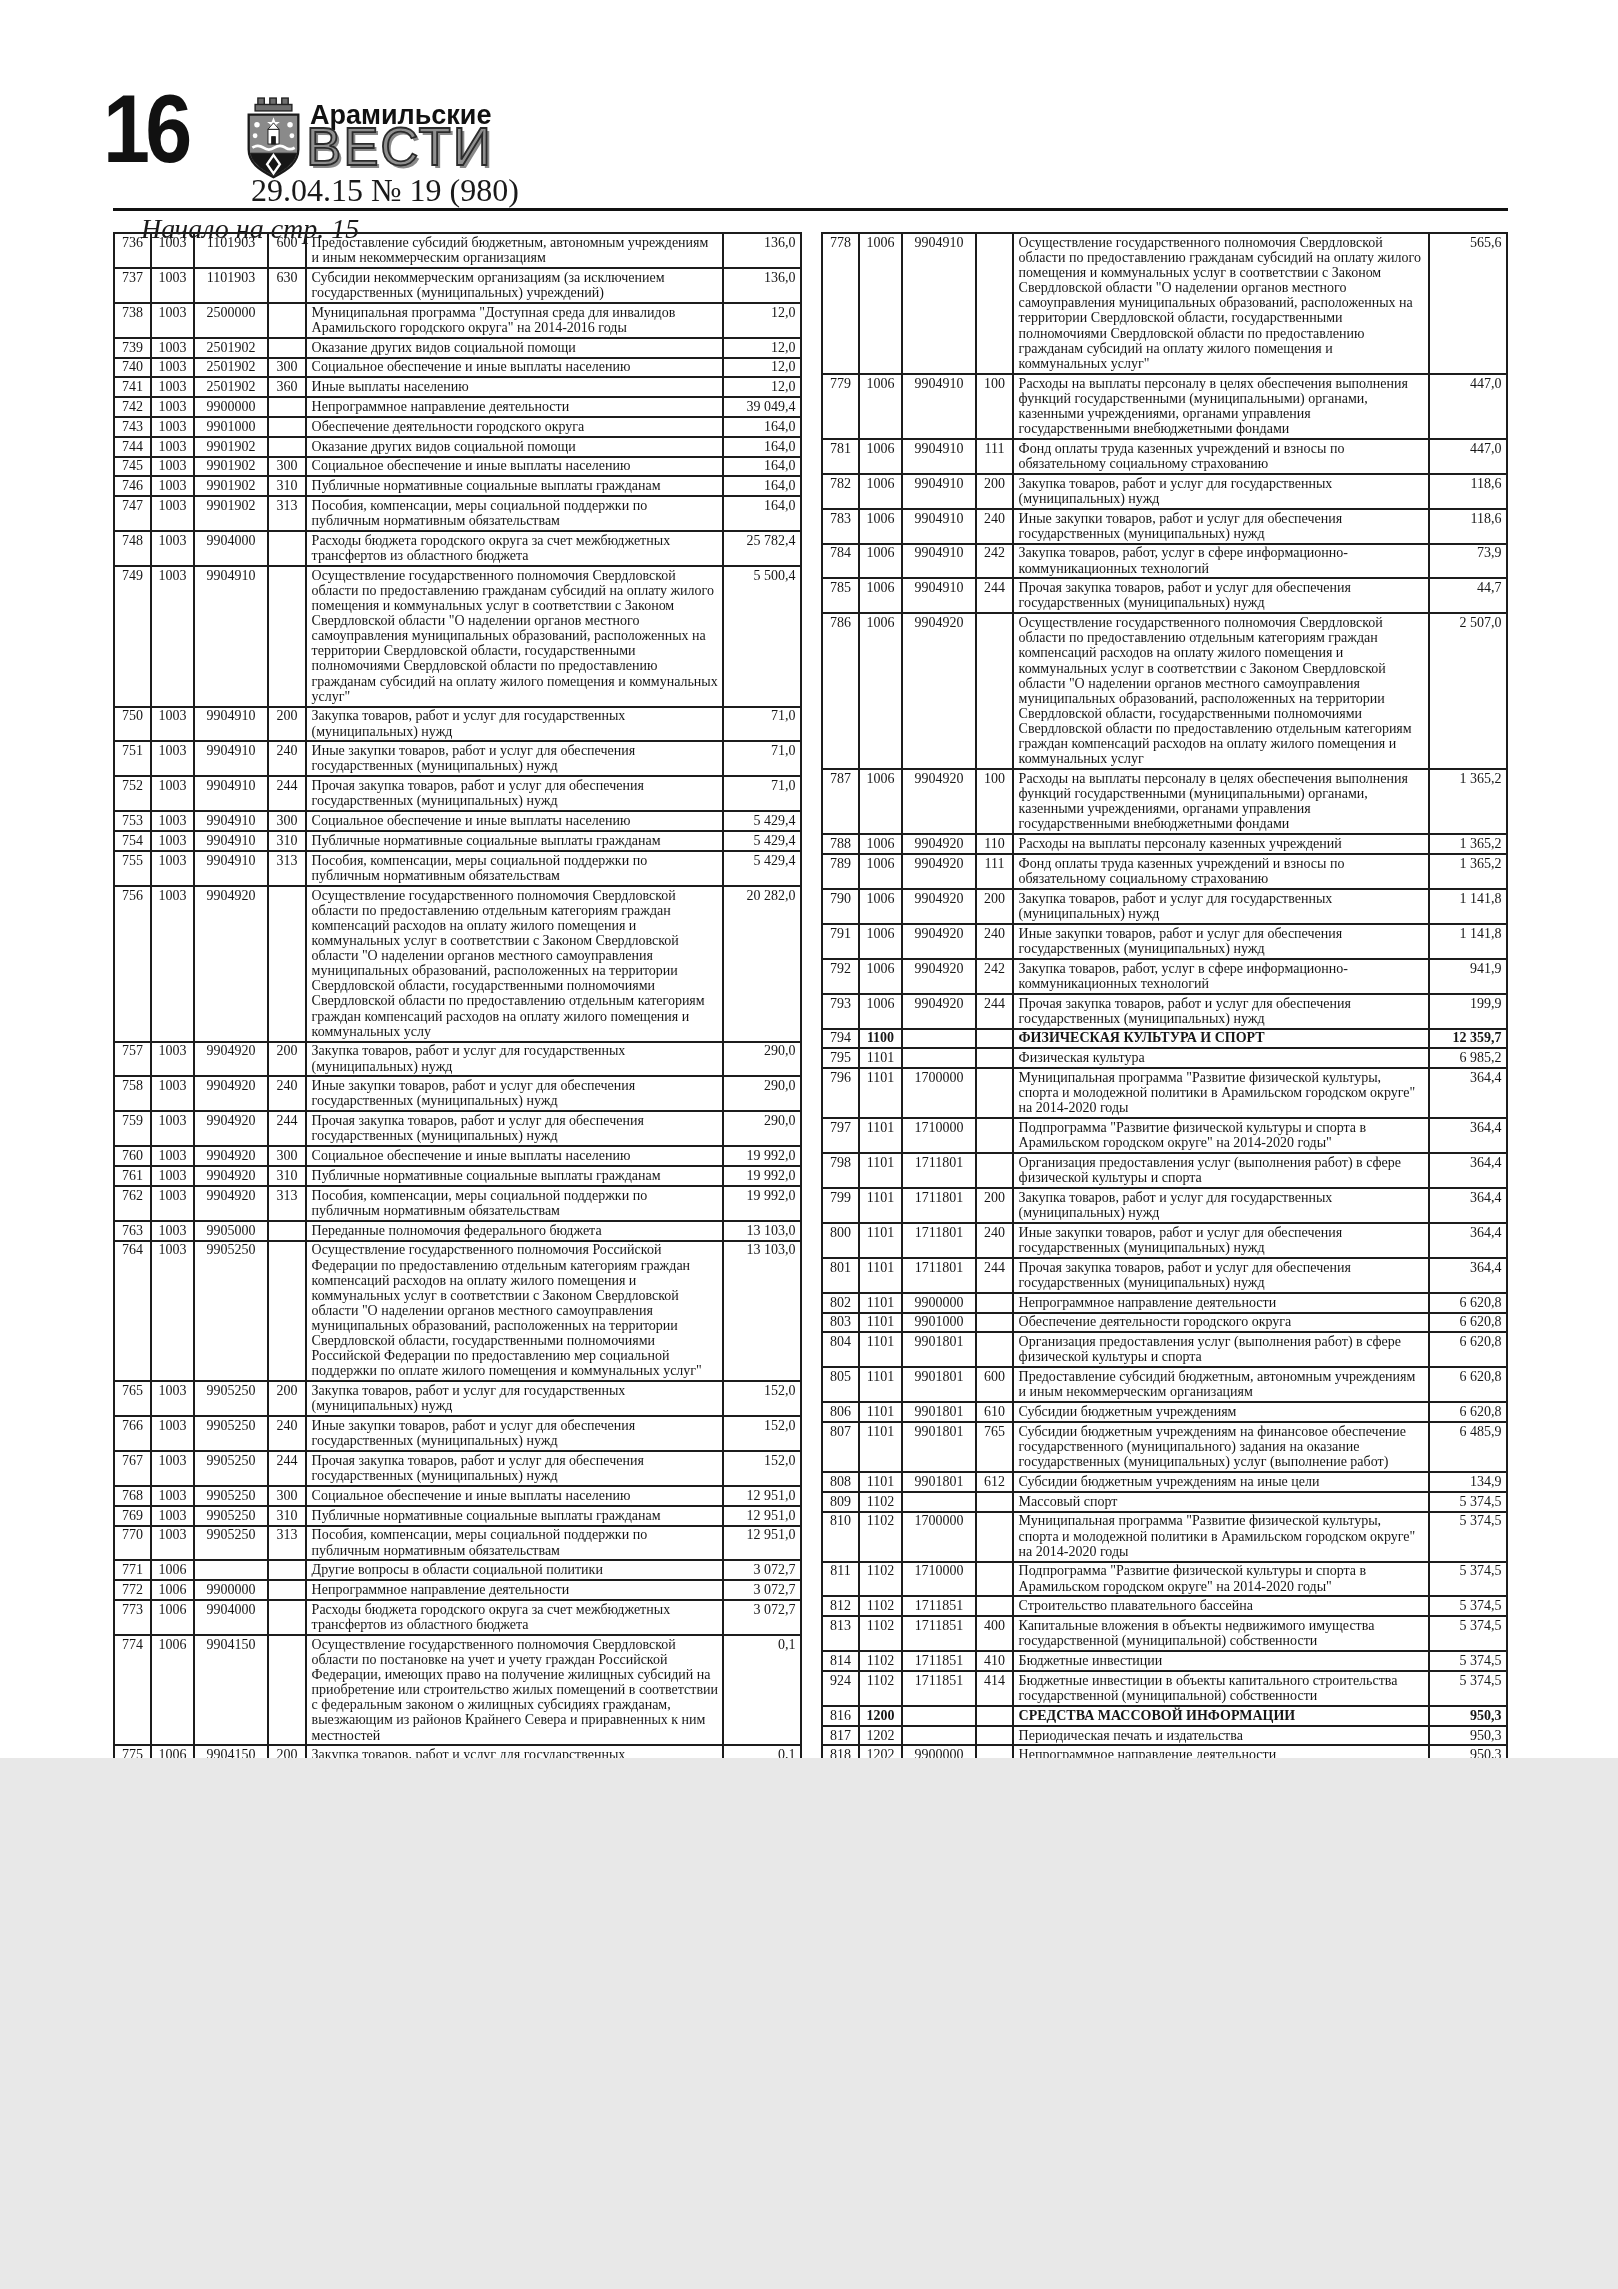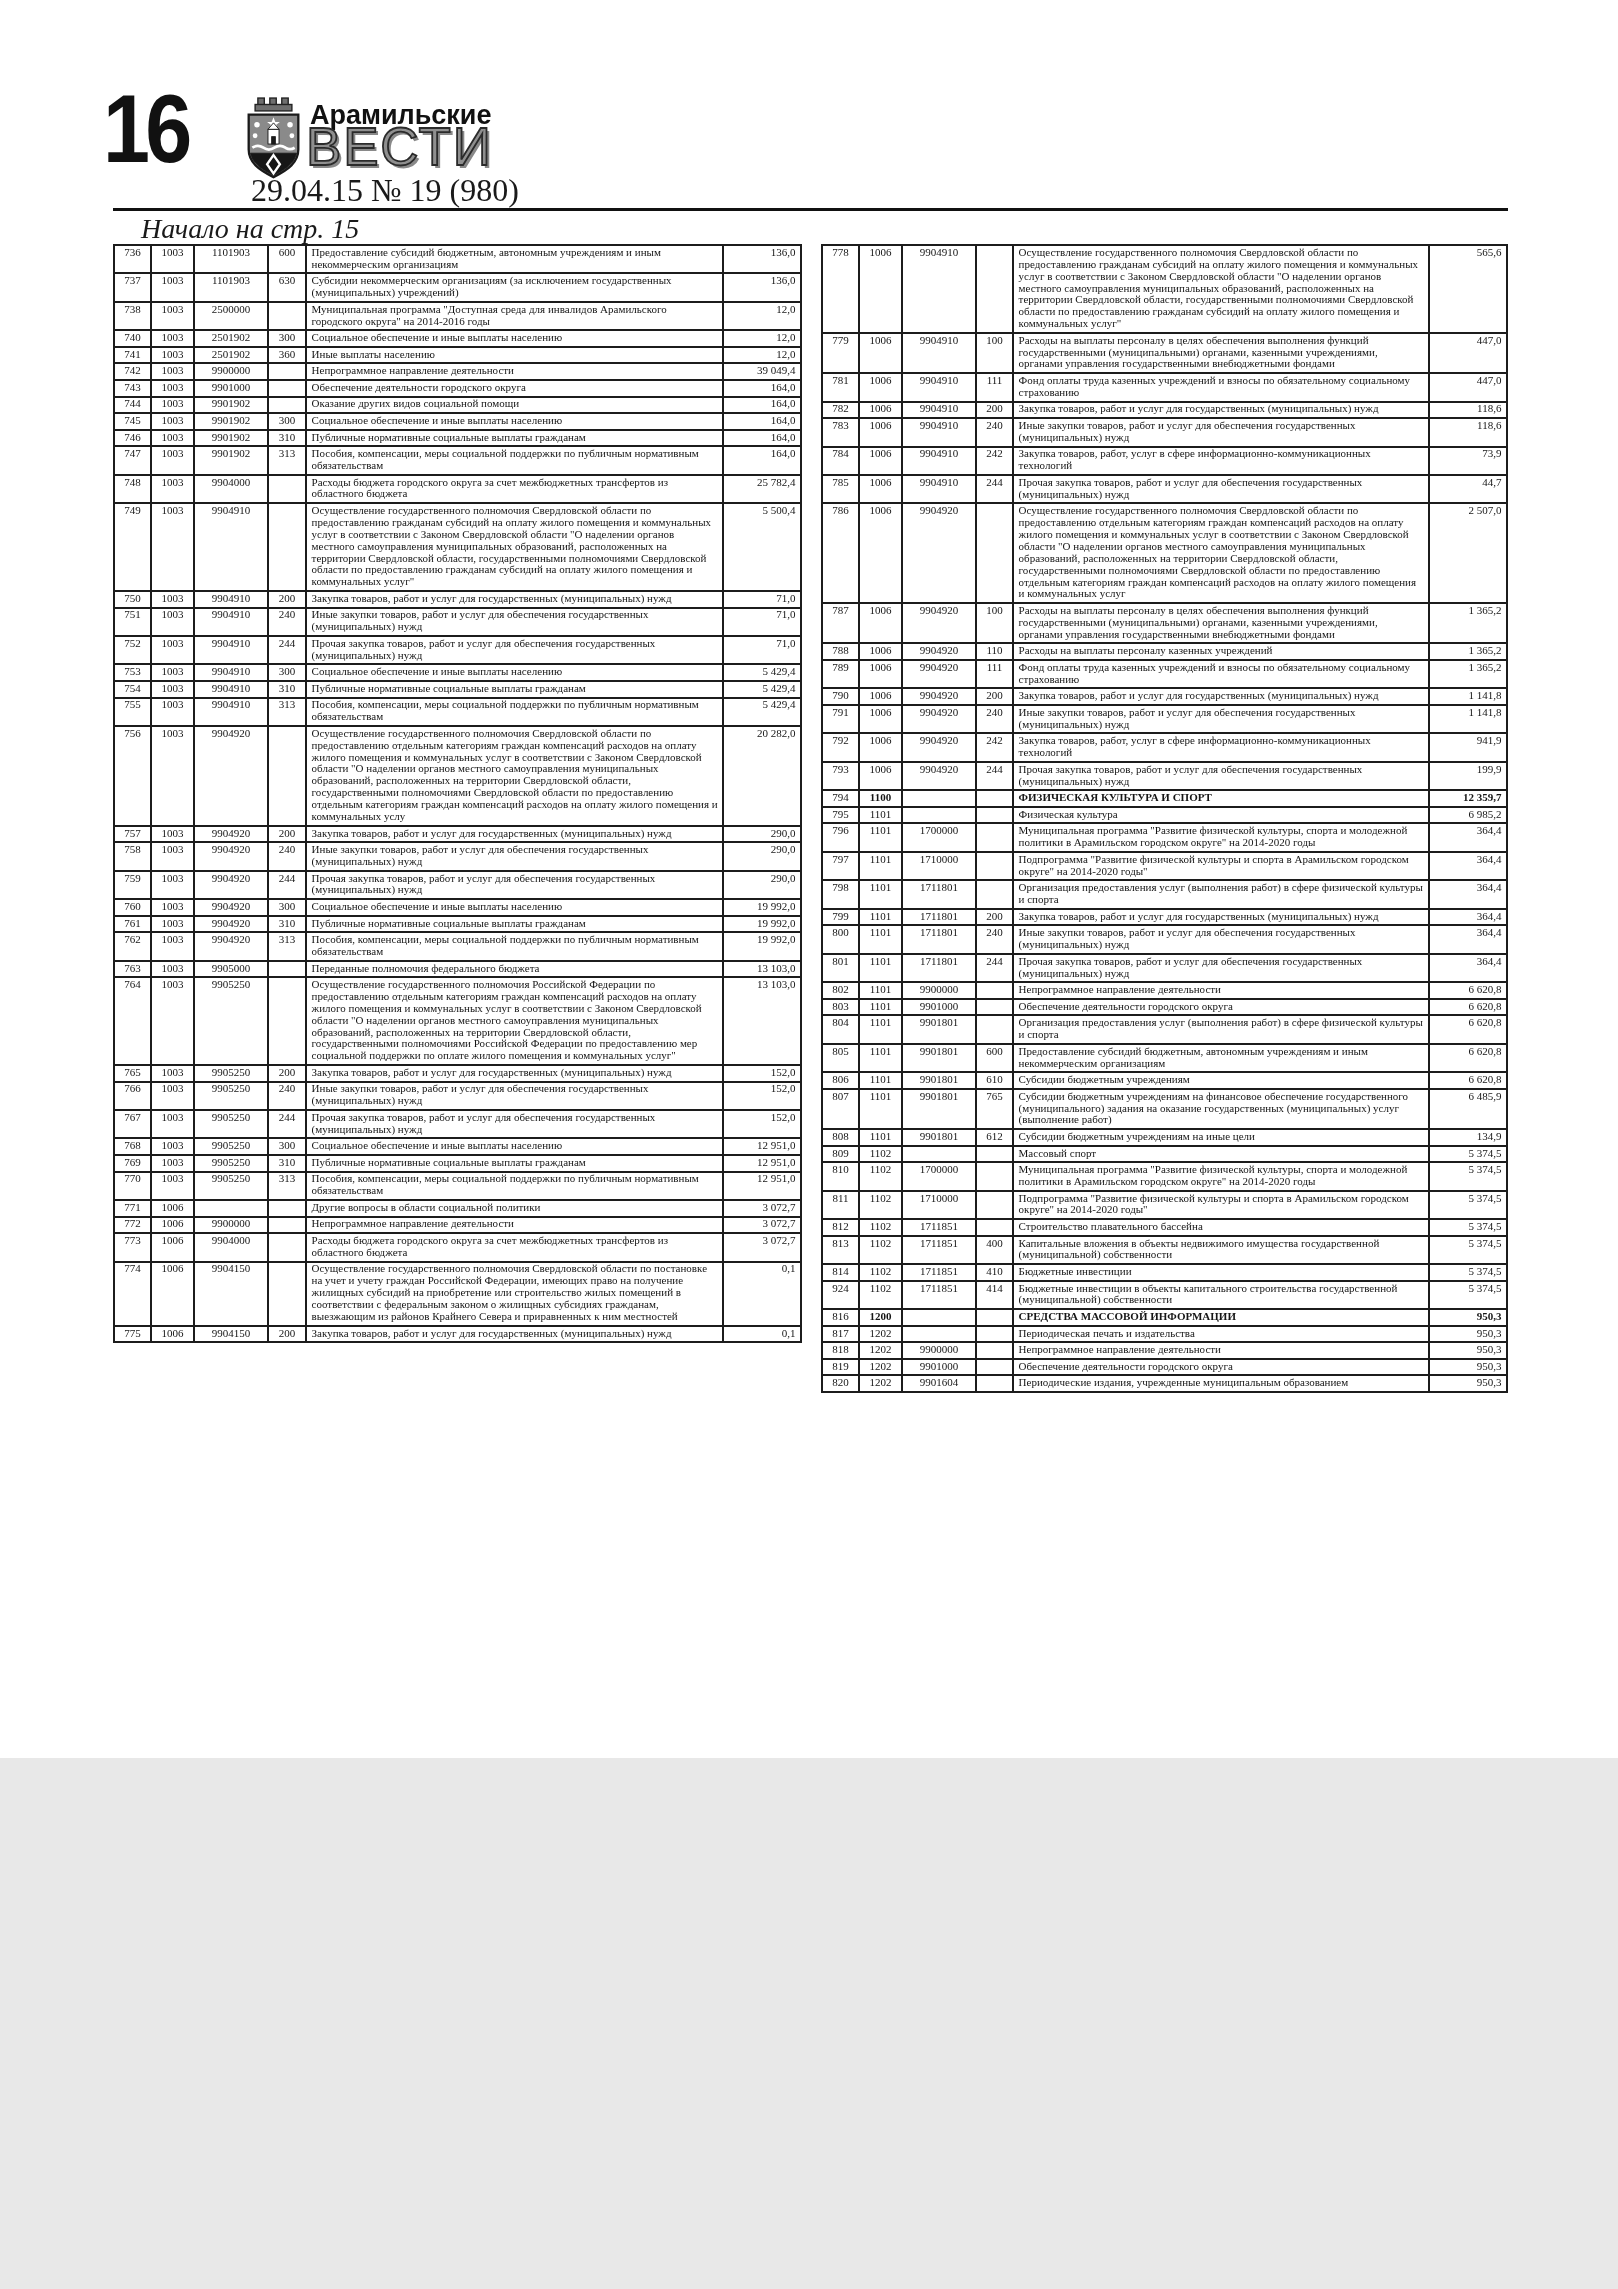--- a/index.html
+++ b/index.html
@@ -12,22 +12,22 @@
   .coat{position:absolute;left:245px;top:96px;width:57px;height:85px;}
   .mast-top{position:absolute;left:310px;top:100px;font-family:"Liberation Sans","DejaVu Sans",sans-serif;
             font-weight:700;font-size:27px;color:#111;white-space:nowrap;}
   .mast-main{position:absolute;left:306px;top:120px;font-family:"Liberation Sans","DejaVu Sans",sans-serif;
              font-weight:400;font-size:53px;line-height:1;color:#8f8f8f;letter-spacing:1.8px;
              -webkit-text-stroke:1.8px #2b2b2b;text-shadow:2.8px 2.8px 0 rgba(40,40,40,.55);white-space:nowrap;}
   .issue{position:absolute;left:251px;top:172px;font-size:32px;white-space:nowrap;}
   .rule{position:absolute;left:113px;top:208px;width:1395px;height:2.8px;background:#111;}
   .note{position:absolute;left:114px;top:213px;font-size:28px;font-style:italic;margin-left:27px;}
   
-  table.budget{position:absolute;top:244px;border-collapse:collapse;table-layout:fixed;
-               font-size:11px;line-height:1.08;color:#161616;}
+  table.budget{position:absolute;top:232px;border-collapse:collapse;table-layout:fixed;
+               font-size:14px;line-height:1.08;color:#161616;}
   #t-left{left:113px;width:688px;}
   #t-right{left:821px;width:686px;}
   table.budget td{border:2.8px solid #1c1c1c;vertical-align:top;padding:0.9px 1.8px;overflow:hidden;}
   table.budget td:nth-child(1),
   table.budget td:nth-child(2),
   table.budget td:nth-child(3),
   table.budget td:nth-child(4){text-align:center;padding:0.9px 0;}
   table.budget td:nth-child(5){text-align:left;padding:0.9px 3.7px 1.8px 4.6px;}
   table.budget td:nth-child(6){text-align:right;padding:0.9px 4.6px 0.9px 1.8px;}
   tr.bold-row td:nth-child(2),
@@ -107,20 +107,28 @@
         </tr>
         <tr>
           <td>738</td>
           <td>1003</td>
           <td>2500000</td>
           <td></td>
           <td>Муниципальная программа "Доступная среда для инвалидов Арамильского городского округа" на 2014-2016 годы</td>
           <td>12,0</td>
         </tr>
         <tr>
+          <td>739</td>
+          <td>1003</td>
+          <td>2501902</td>
+          <td></td>
+          <td>Оказание других видов социальной помощи</td>
+          <td>12,0</td>
+        </tr>
+        <tr>
           <td>740</td>
           <td>1003</td>
           <td>2501902</td>
           <td>300</td>
           <td>Социальное обеспечение и иные выплаты населению</td>
           <td>12,0</td>
         </tr>
         <tr>
           <td>741</td>
           <td>1003</td>

